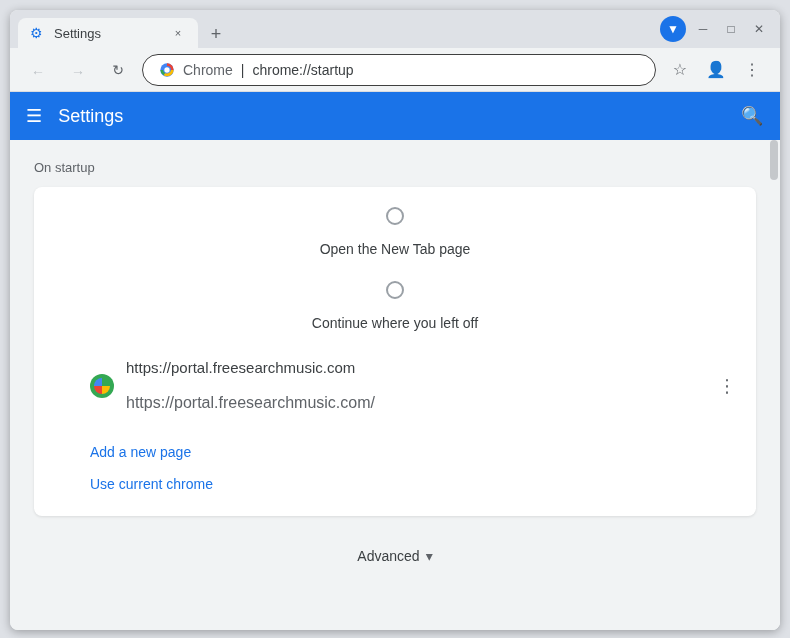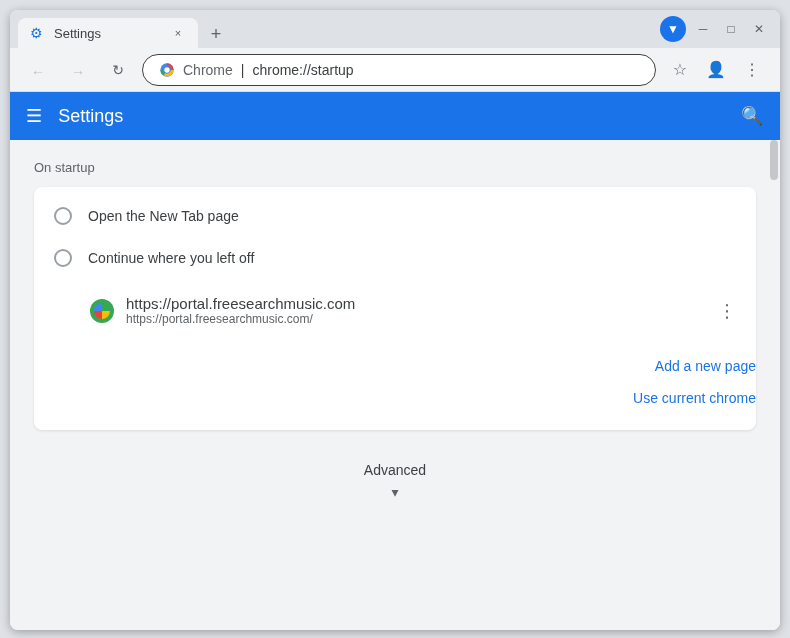--- a/index.html
+++ b/index.html
@@ -239,20 +239,21 @@
       box-shadow: 0 1px 3px rgba(0,0,0,0.1);
       margin-bottom: 16px;
     }
 
     .radio-option {
       display: flex;
       align-items: center;
       padding: 12px 20px;
       gap: 16px;
       cursor: pointer;
+      flex-direction: column;
     }
 
     .radio-circle {
       width: 18px;
       height: 18px;
       border-radius: 50%;
       border: 2px solid #9aa0a6;
       display: flex;
       align-items: center;
       justify-content: center;
@@ -310,23 +311,23 @@
     .page-info {
       flex: 1;
     }
 
     .page-url-primary {
       font-size: 15px;
       color: #3c4043;
     }
 
     .page-url-secondary {
-      font-size: 12px;
-      color: #5f6368;
-      margin-top: 0;
+      font-size: 16px;
+      color: #5f6368;
+      margin-top: 18px;
     }
 
     .page-menu-btn {
       color: #5f6368;
       font-size: 18px;
       cursor: pointer;
       padding: 4px;
       border-radius: 50%;
     }
 
@@ -334,32 +335,30 @@
       padding: 8px 0 8px 56px;
     }
 
     .action-link {
       display: block;
       padding: 8px 0;
       font-size: 14px;
       color: #1a73e8;
       cursor: pointer;
       text-decoration: none;
-      text-align: right;
     }
 
     
     .advanced-section {
       display: flex;
       justify-content: center;
       align-items: center;
       padding: 16px 0;
       gap: 6px;
       cursor: pointer;
-      flex-direction: column;
     }
 
     .advanced-text {
       font-size: 14px;
       color: #3c4043;
     }
 
     .advanced-arrow {
       font-size: 14px;
       color: #5f6368;

